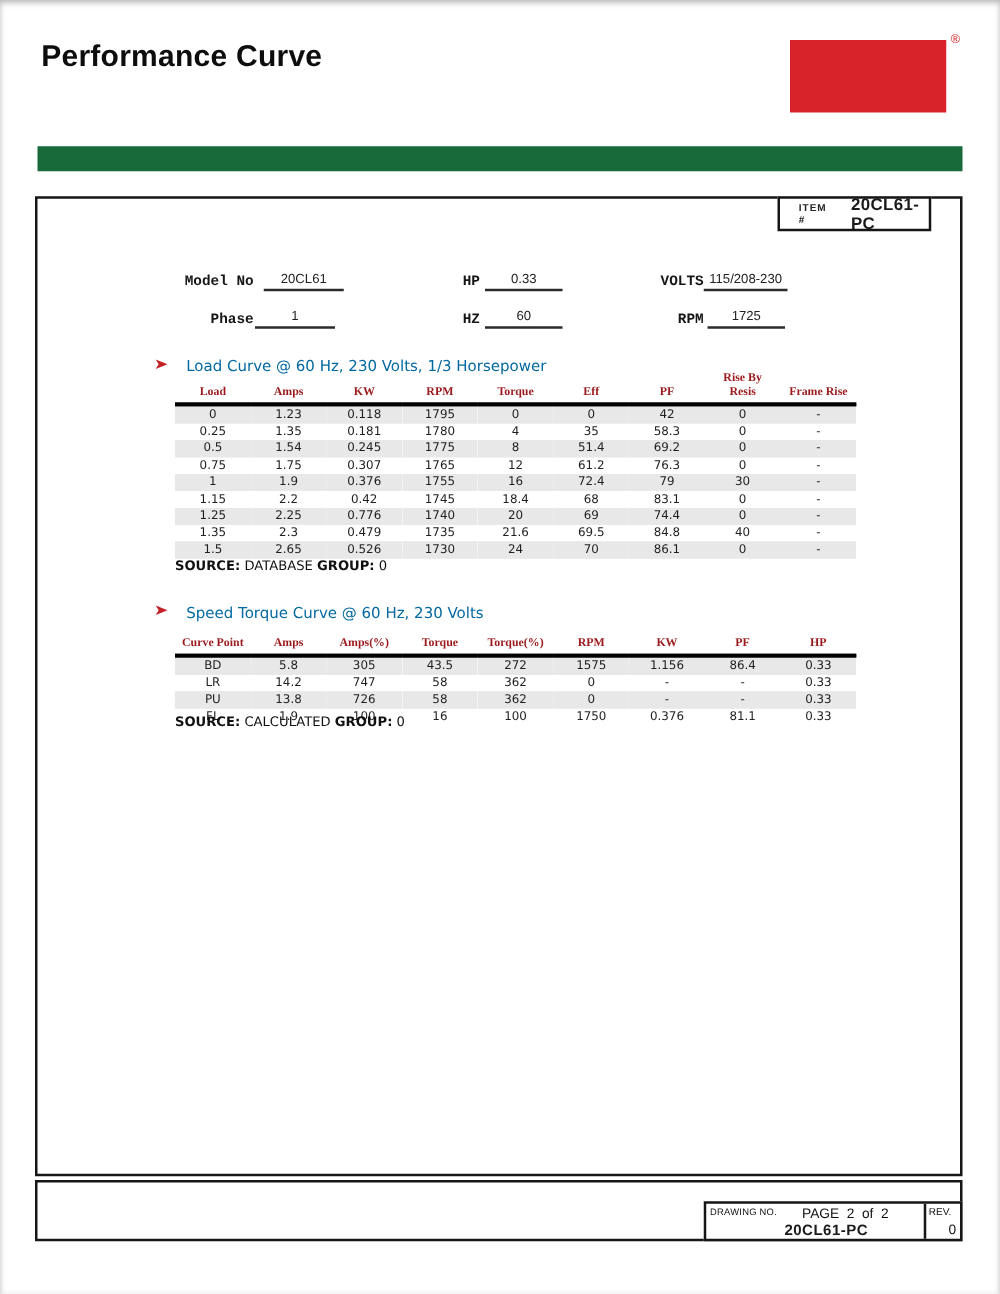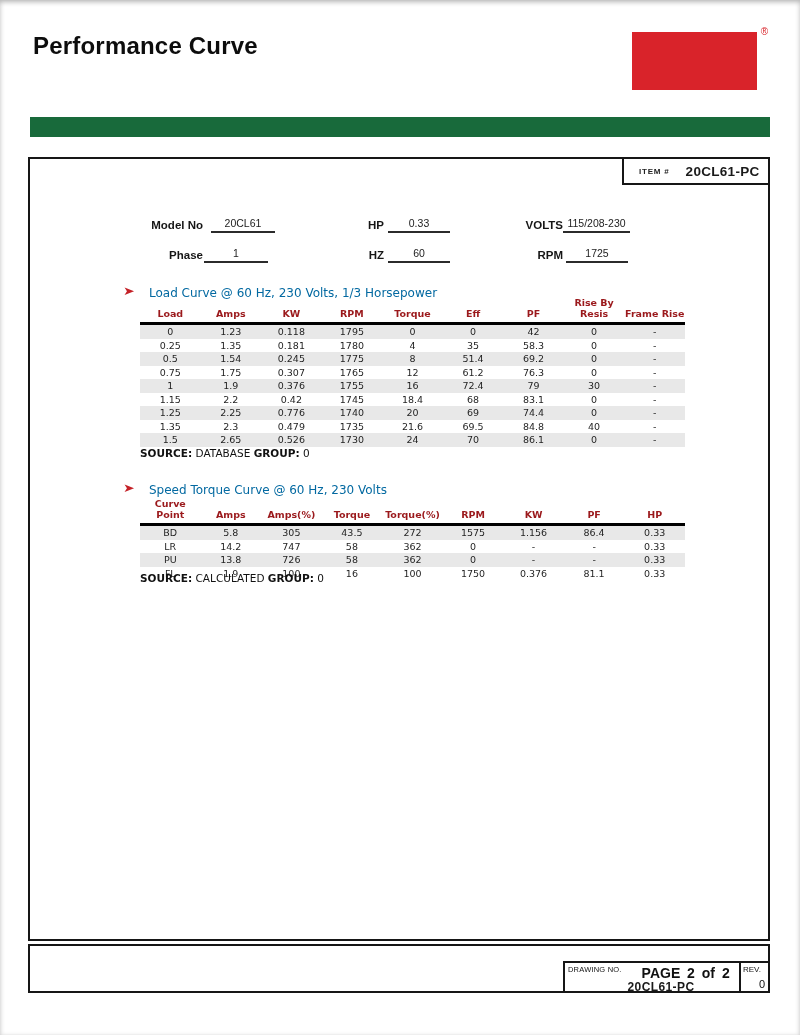--- a/index.html
+++ b/index.html
@@ -13,54 +13,54 @@
         letter-spacing:0.2px;color:#0d0d0d;}
   .logo{position:absolute;left:632px;top:32px;width:125px;height:58px;background:#d9232a;
         display:flex;align-items:center;justify-content:center;}
   .logo-text{color:#fff;font-weight:bold;font-style:italic;font-size:33px;letter-spacing:-1.5px;
         padding-bottom:3px;}
   .logo-reg{position:absolute;right:-11px;top:-6px;color:#d9232a;font-size:10px;font-style:normal;}
   .green-bar{position:absolute;left:30px;top:117px;width:740px;height:20px;background:#186a3b;}
   
   .main-box{position:absolute;left:28px;top:157px;width:742px;height:784px;
         border:2px solid #161616;box-sizing:border-box;background:#fff;}
-  .item-box{position:absolute;left:622px;top:157px;width:148px;height:28px;
+  .item-box{position:absolute;left:622px;top:157px;width:123px;height:28px;
         border:2px solid #161616;box-sizing:border-box;background:#fff;
         display:flex;align-items:center;}
   .item-label{font-size:8px;font-weight:bold;letter-spacing:0.8px;margin-left:15px;color:#222;}
   .item-value{font-size:13.5px;font-weight:bold;margin-left:16px;letter-spacing:0.3px;}
   
-  .spec-label{position:absolute;font-size:11.5px;font-weight:bold;text-align:right;color:#161616;}
+  .spec-label{position:absolute;font-size:11.5px;font-weight:bold;text-align:right;color:#161616;font-family:Liberation Mono, monospace;}
   .spec-value{position:absolute;font-size:10.5px;text-align:center;color:#222;
         border-bottom:2px solid #2b2b2b;padding-bottom:2px;white-space:nowrap;}
   
   .arrow{position:absolute;font-size:14px;color:#c42127;line-height:14px;transform:scaleY(0.85);}
   .section-title{position:absolute;font-size:12px;color:#0369a1;font-family:"DejaVu Sans",sans-serif;}
   
   table.data-table{position:absolute;border-collapse:collapse;table-layout:fixed;
         font-family:"DejaVu Sans",sans-serif;}
   table.data-table th{font-size:9.5px;font-weight:bold;color:#9b191c;text-align:center;
-        vertical-align:bottom;border-bottom:3px solid #000;padding:0 0 3px 0;height:23px;}
+        vertical-align:bottom;border-bottom:3px solid #000;padding:0 0 3px 0;height:23px;font-family:Liberation Serif, serif;}
   .th-line{display:block;line-height:10.5px;}
   table.data-table td{font-size:9.5px;color:#1f1f1f;text-align:center;padding:0;
         height:13.5px;line-height:13.5px;overflow:hidden;}
   table.data-table tbody tr:nth-child(odd){background:#e8e8e8;}
   .source-line{position:absolute;font-size:10.5px;color:#111;
         font-family:"DejaVu Sans",sans-serif;}
   .source-line .b{font-weight:bold;}
   
   .footer-strip{position:absolute;left:28px;top:944px;width:742px;height:49px;
         border:2px solid #161616;box-sizing:border-box;background:#fff;padding-left:16px;}
   .drawing-box{position:absolute;right:-2px;bottom:-2px;width:207px;height:32px;
         border:2px solid #161616;box-sizing:border-box;display:flex;background:#fff;}
   .db-left{flex:1;position:relative;padding:2px 3px 1px 3px;display:flex;
         flex-direction:column;justify-content:space-between;}
   .db-row1{display:flex;align-items:flex-start;}
   .db-drawing-label{font-size:7.5px;letter-spacing:0.2px;color:#111;}
-  .db-page{font-size:14px;font-weight:bold;margin-left:20px;word-spacing:3px;color:#111;}
+  .db-page{font-size:11px;font-weight:normal;margin-left:20px;word-spacing:3px;color:#111;}
   .db-value{font-size:12px;font-weight:bold;text-align:center;padding-left:18px;
         letter-spacing:0.4px;line-height:12px;}
   .db-right{width:27px;border-left:2px solid #161616;position:relative;}
   .db-rev-label{position:absolute;left:2px;top:2px;font-size:8px;color:#111;}
   .db-rev-value{position:absolute;right:3px;bottom:1px;font-size:11px;color:#111;}
 </style>
 </head>
 <body>
 
 <div class="page">

